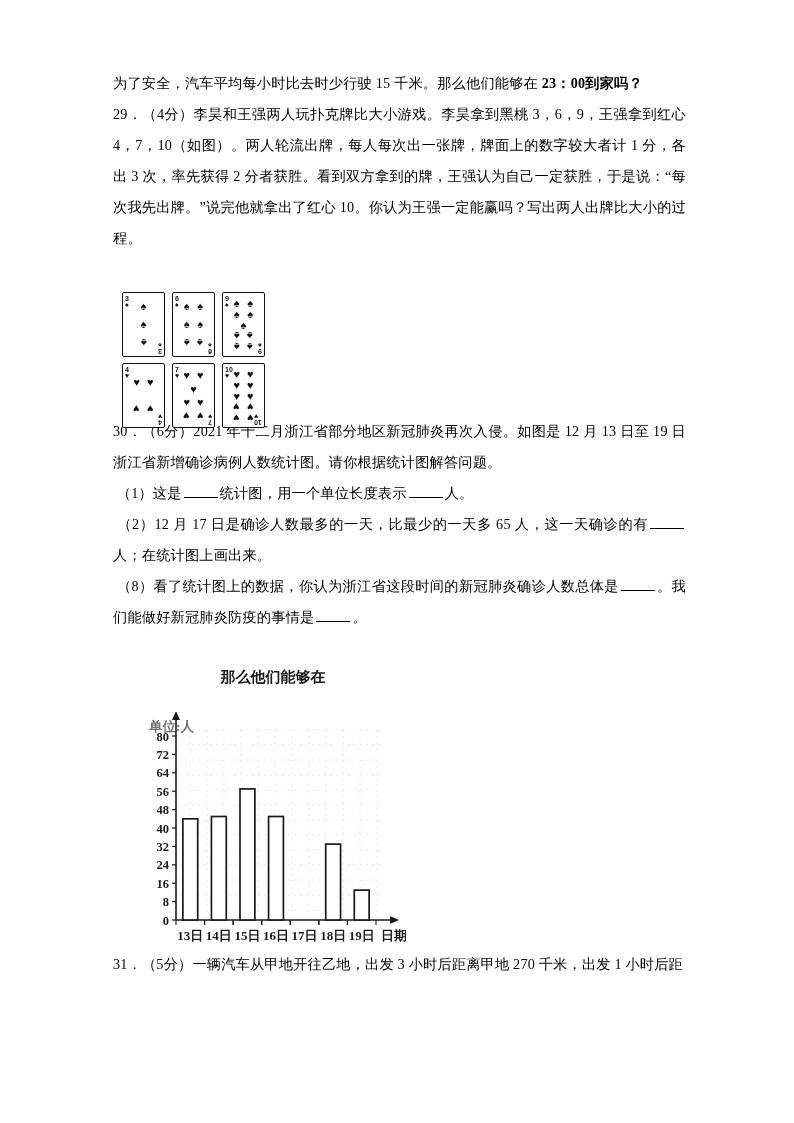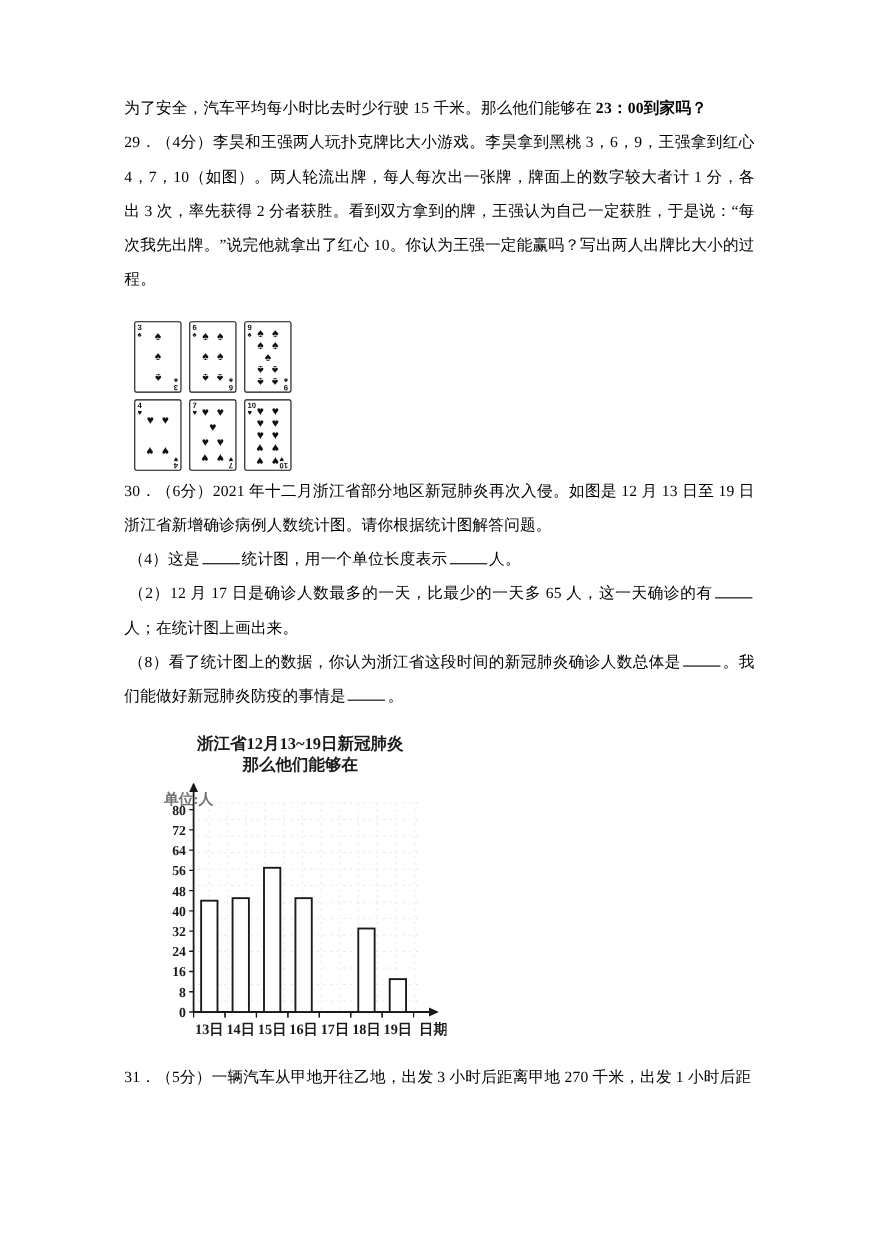--- a/index.html
+++ b/index.html
@@ -20,21 +20,21 @@
     position: absolute;
     left: 0; top: 0;
     width: 794px;
     height: 1123px;
   }
 
   
   .body-text {
     position: absolute;
     left: 113px;
-    top: 84px;
+    top: 68px;
     width: 573px;
   }
 
   .para {
     font-size: 14.2px;
     line-height: 31px;
     text-align: justify;
     text-justify: inter-ideograph;
     letter-spacing: 0.2px;
   }
@@ -148,21 +148,21 @@
   <div class="body-text">
 
     <div class="para"><span>为了安全，汽车平均每小时比去时少行驶 15 千米。那么他们能够在 </span><span class="bold">23：00</span><span class="bold">到家吗？</span></div>
 
     <div class="para">29．（4分）李昊和王强两人玩扑克牌比大小游戏。李昊拿到黑桃 3，6，9，王强拿到红心 4，7，10（如图）。两人轮流出牌，每人每次出一张牌，牌面上的数字较大者计 1 分，各出 3 次，率先获得 2 分者获胜。看到双方拿到的牌，王强认为自己一定获胜，于是说：“每次我先出牌。”说完他就拿出了红心 10。你认为王强一定能赢吗？写出两人出牌比大小的过程。</div>
 
     <div style="height:162px"></div>
 
     <div class="para">30．（6分）2021 年十二月浙江省部分地区新冠肺炎再次入侵。如图是 12 月 13 日至 19 日浙江省新增确诊病例人数统计图。请你根据统计图解答问题。</div>
 
-    <div class="para">&nbsp;<span>（4）这是</span><span class="blank"></span><span>统计图，用一个单位长度表示</span><span class="blank"></span><span>人。</span></div>
+    <div class="para">&nbsp;<span>（1）这是</span><span class="blank"></span><span>统计图，用一个单位长度表示</span><span class="blank"></span><span>人。</span></div>
 
     <div class="para">&nbsp;<span>（2）12 月 17 日是确诊人数最多的一天，比最少的一天多 65 人，这一天确诊的有</span><span class="blank"></span><span>人；在统计图上画出来。</span></div>
 
     <div class="para">&nbsp;<span>（8）看了统计图上的数据，你认为浙江省这段时间的新冠肺炎确诊人数总体是</span><span class="blank"></span><span>。我们能做好新冠肺炎防疫的事情是</span><span class="blank"></span><span>。</span></div>
 
     <div style="height:316px"></div>
 
     <div class="para">31．（5分）一辆汽车从甲地开往乙地，出发 3 小时后距离甲地 270 千米，出发 1 小时后距</div>
   </div>
 
@@ -248,21 +248,20 @@
           <span class="pip flip">♥</span>
           <span class="pip flip">♥</span>
           <span class="pip flip">♥</span>
         </div>
       </div>
     </div>
   </div>
 
   <div class="chart-figure">
     <div class="chart-title">
-      <div>浙江省12月13~19日新冠肺炎</div>
       <div>那么他们能够在</div>
     </div>
     <div class="chart-unit">单位:人</div>
 
     <div class="plot-wrap">
       <svg class="chart-svg" id="chart-svg" width="272" height="260" viewBox="0 0 272 260">
           <g opacity="0.22" stroke="#555" stroke-width="0.6" stroke-dasharray="2 4">
             <line x1="56" y1="18" x2="56" y2="208"></line>
             <line x1="73" y1="18" x2="73" y2="208"></line>
             <line x1="90" y1="18" x2="90" y2="208"></line>

